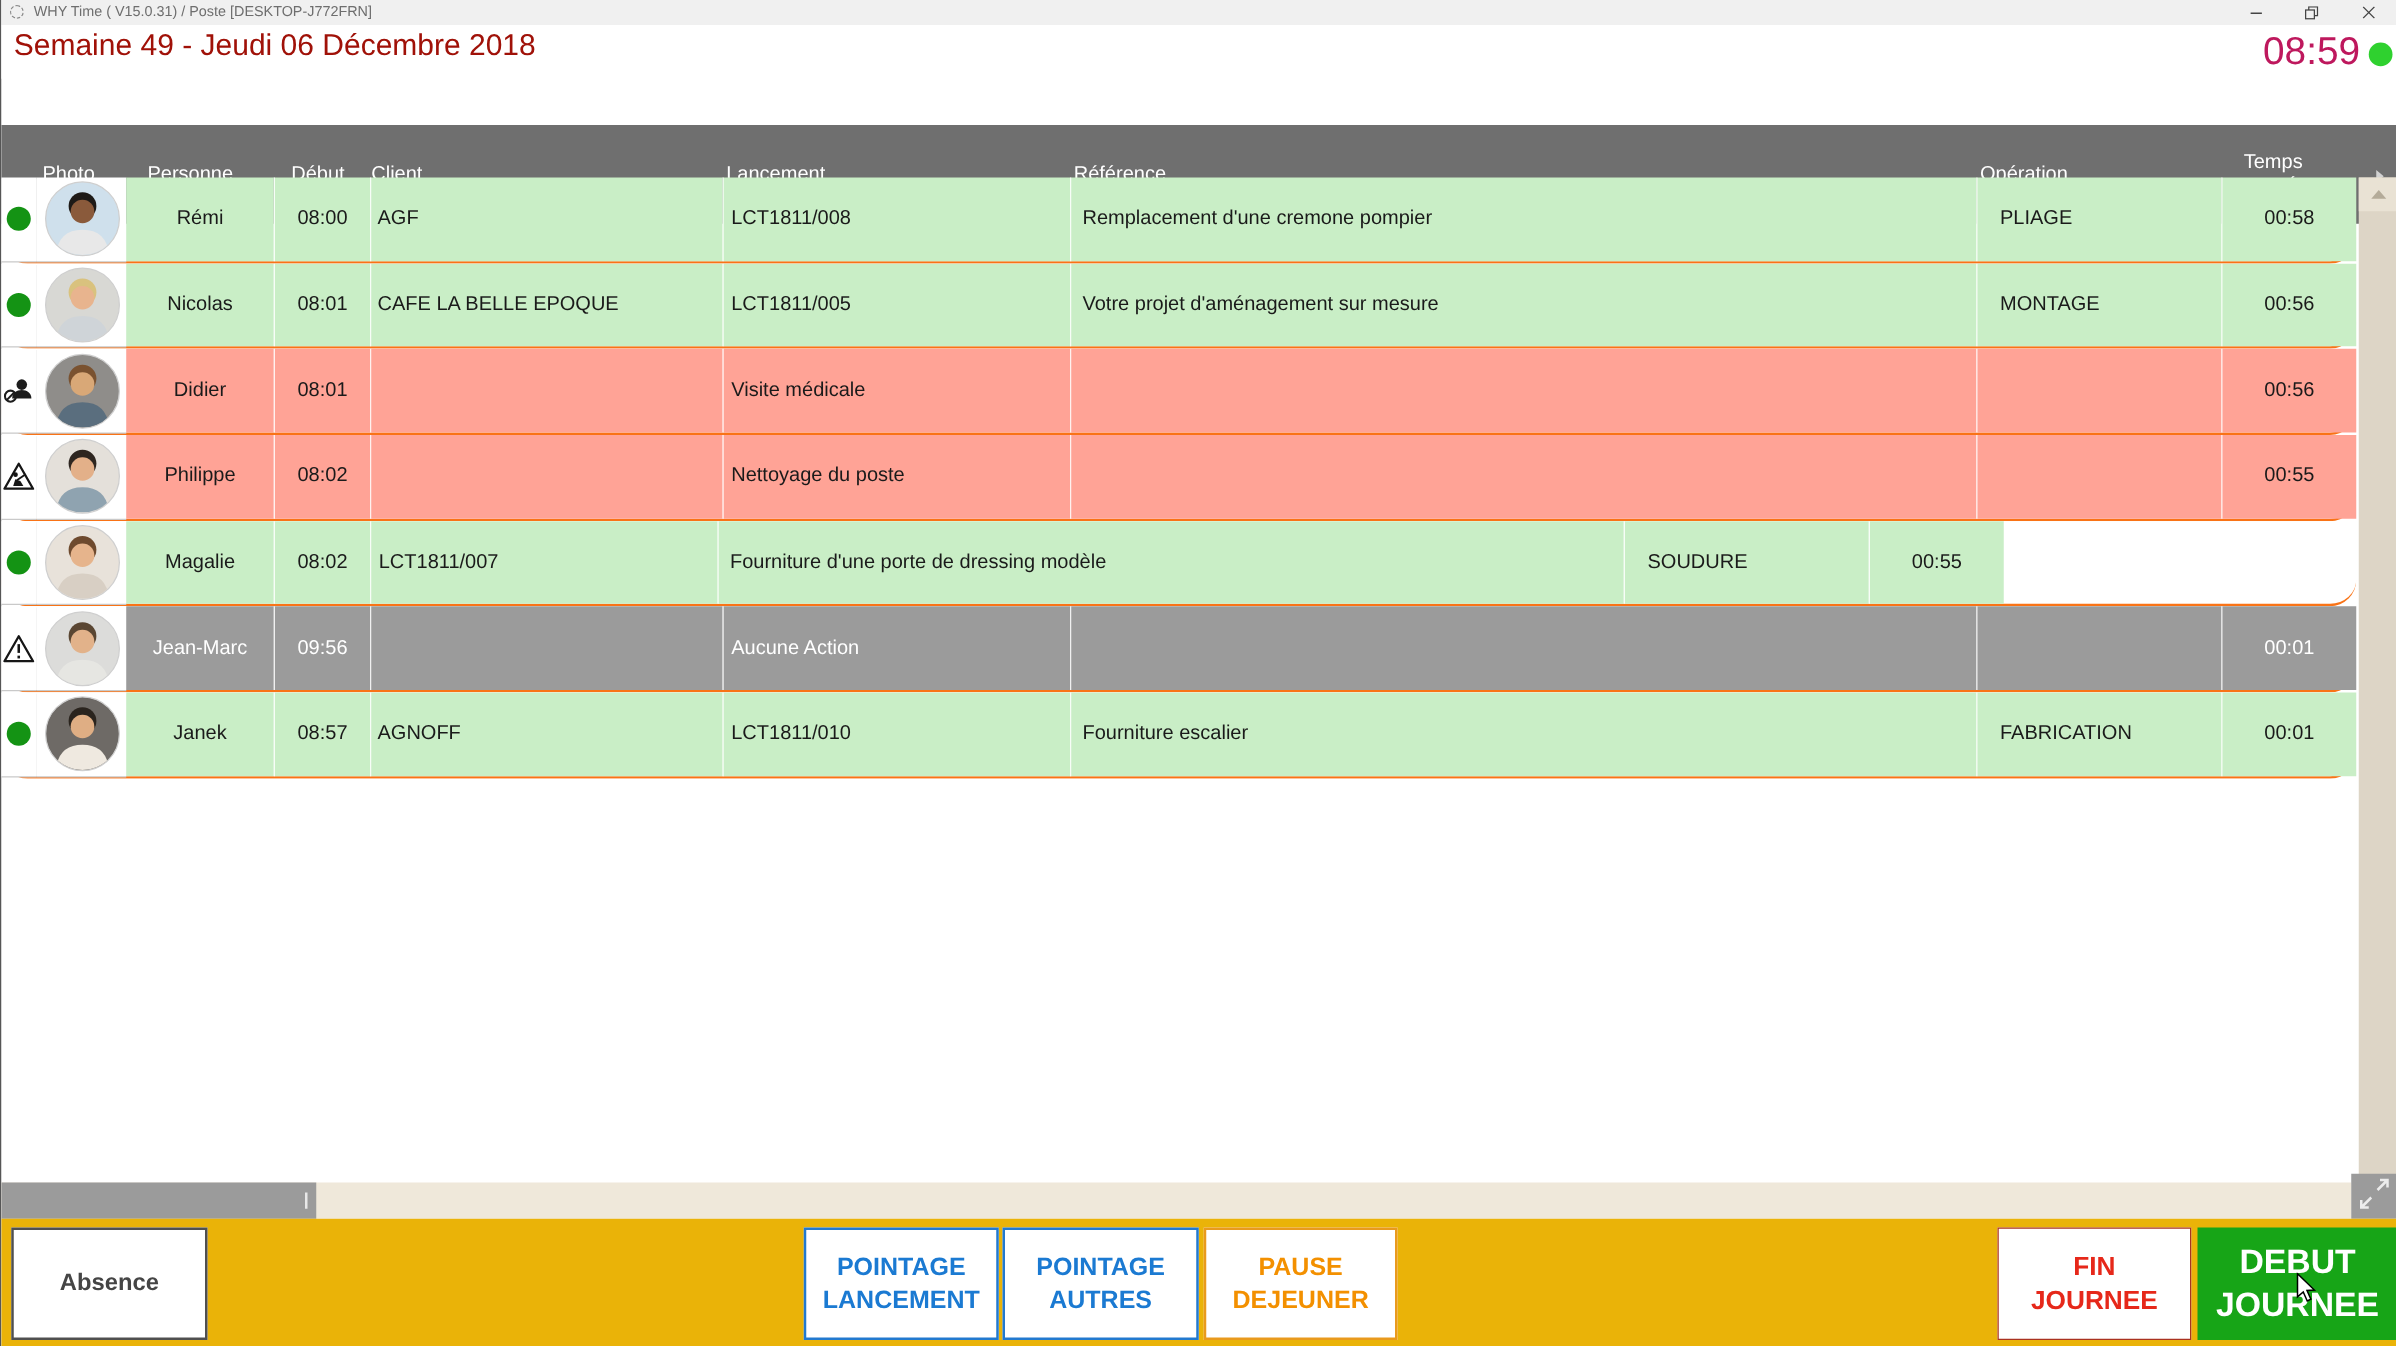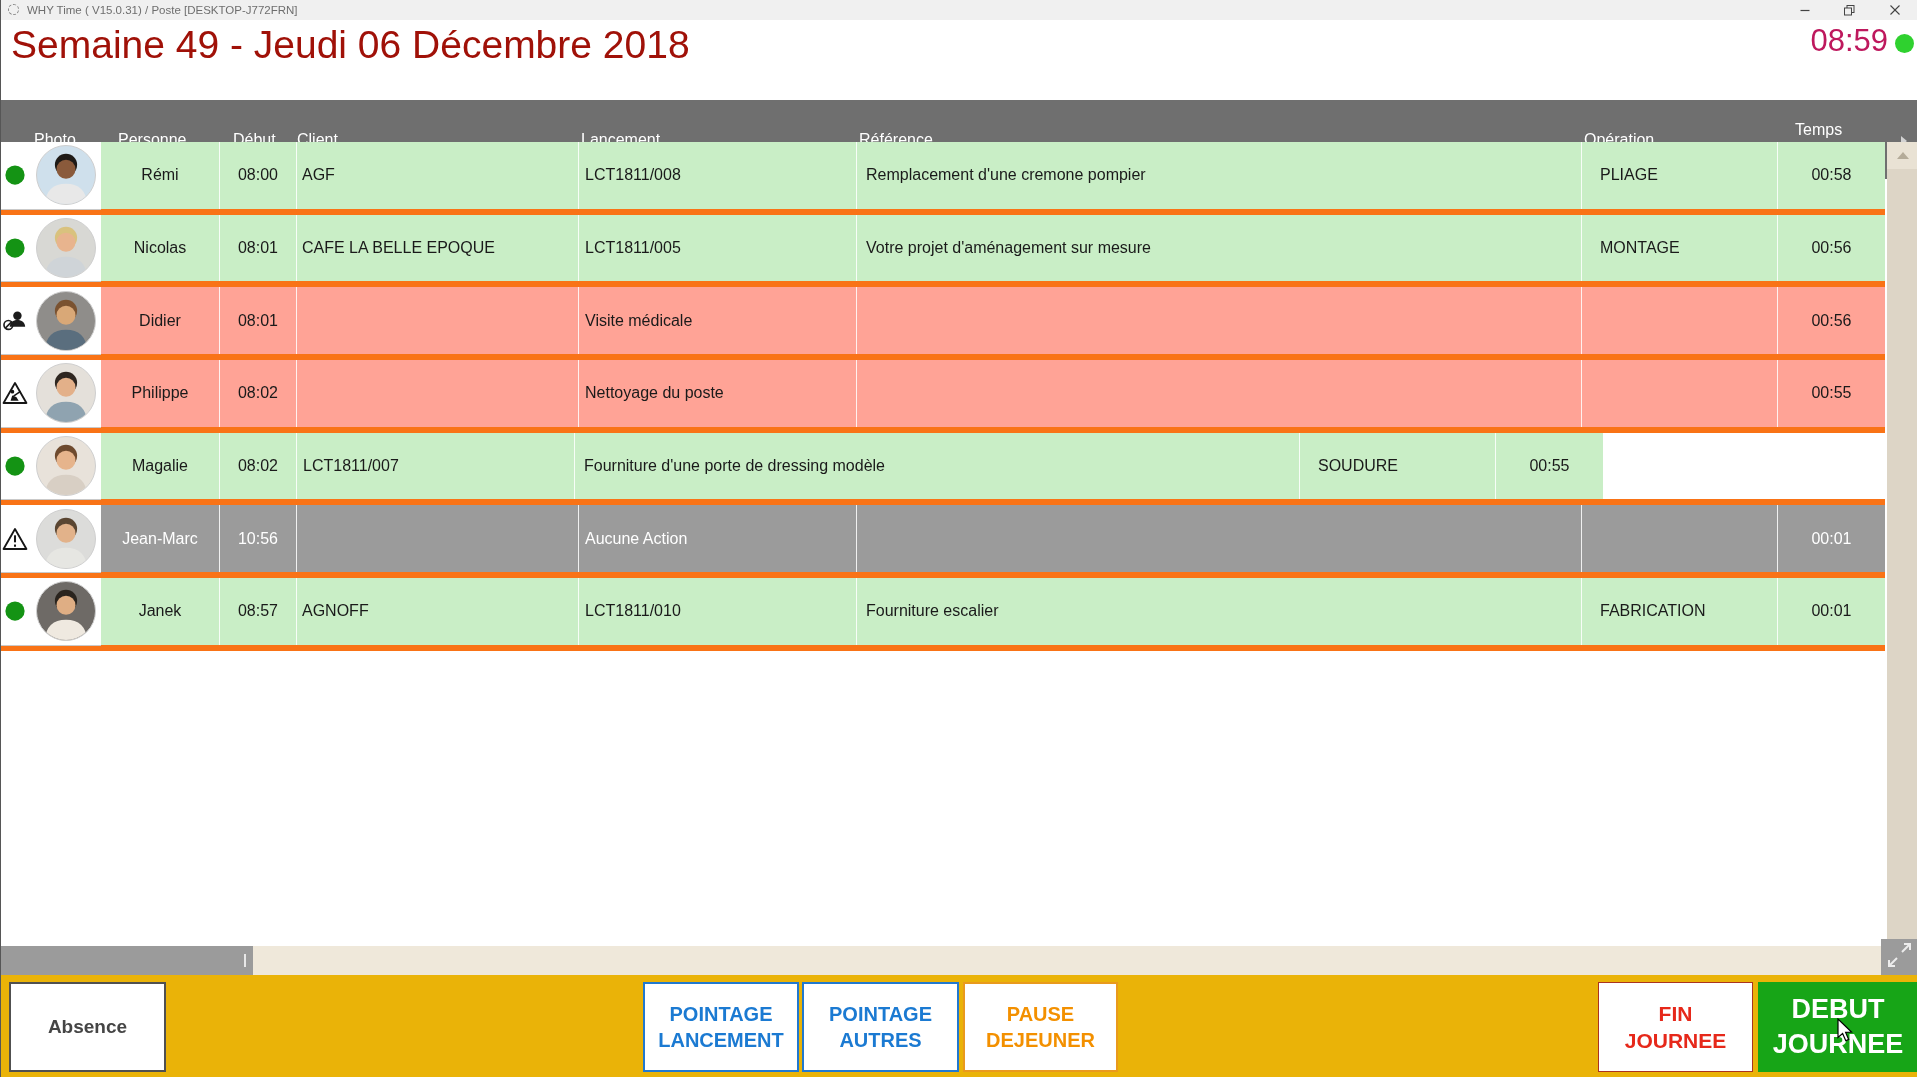--- a/index.html
+++ b/index.html
@@ -12,37 +12,37 @@
   .titlebar{position:absolute;left:0;top:0;width:100%;height:20px;background:#f0f0f0;}
   .app-icon{position:absolute;left:7px;top:4px;width:11px;height:11px;border:1.5px dashed #8a8a8a;
             border-radius:50%;box-sizing:border-box;}
   .win-title{position:absolute;left:26px;top:0;height:20px;line-height:20px;
              font-size:11.5px;color:#6e6e6e;white-space:nowrap;}
   .win-controls{position:absolute;right:0;top:0;height:20px;display:flex;}
   .win-btn{width:45px;height:20px;display:flex;align-items:center;justify-content:center;}
 
   
   .topbar{position:absolute;left:0;top:20px;width:100%;height:43px;background:#fff;}
-  .date-title{position:absolute;left:10px;top:3px;font-size:39px;color:#a01108;white-space:nowrap;}
+  .date-title{position:absolute;left:10px;top:3px;font-size:24px;color:#a01108;white-space:nowrap;}
   .clock{position:absolute;right:29px;top:3px;font-size:31px;color:#be185d;}
   .clock-dot{position:absolute;right:3px;top:14px;width:19px;height:19px;border-radius:50%;
              background:#2fd12f;}
 
   
   .thead{position:absolute;left:0;top:63px;width:100%;height:79px;background:#6f6f6f;margin-top:37px;}
   .th{position:absolute;top:0;height:100%;display:flex;align-items:center;
       color:#ffffff;font-size:16px;white-space:nowrap;}
   .th-wrap{white-space:normal;line-height:1.15;}
   .thead-arrow{position:absolute;left:1900px;top:36px;width:0;height:0;
                border-top:5px solid transparent;border-bottom:5px solid transparent;
                border-left:6px solid #d2d2d2;}
 
   
   .tbody{position:absolute;left:0;top:142px;width:1884px;}
-  .row{display:flex;height:66.7px;border-bottom:6px solid #f97316;}
+  .row{display:flex;height:66.7px;border-bottom:2px solid #f97316;border-radius:21px;}
   .cell{display:flex;align-items:center;box-sizing:border-box;font-size:16px;color:#1a1a1a;
         overflow:hidden;white-space:nowrap;}
   .c-icon{width:28px;justify-content:center;background:#fff;box-shadow:0 1px 0 0 #c9c9c9;}
   .c-photo{width:72px;background:#fff;box-shadow:0 1px 0 0 #c9c9c9;}
   .c-name{width:118px;justify-content:center;}
   .c-start{width:77px;justify-content:center;}
   .c-client{width:282px;padding-left:5px;}
   .c-lanc{width:278px;padding-left:6px;}
   .c-ref{width:725px;padding-left:9px;}
   .c-op{width:196px;padding-left:18px;}
@@ -283,21 +283,21 @@
       <div class="cell c-photo">
         <div class="avatar" style="--bg: #dcdcda; --skin: #e2b28a; --hair: #5a4632; --shirt: #e6e6e2;">
           <svg viewBox="0 0 60 60">
               <circle cx="30" cy="19.5" r="11.5" class="av-hair"></circle>
               <circle cx="30" cy="24" r="9.8" class="av-skin"></circle>
               <path d="M8 60 Q10 39 30 39 Q50 39 52 60 Z" class="av-shirt"></path>
             </svg>
         </div>
       </div>
       <div class="cell c-name colored">Jean-Marc</div>
-      <div class="cell c-start colored">10:56</div>
+      <div class="cell c-start colored">09:56</div>
       <div class="cell c-client colored"></div>
       <div class="cell c-lanc colored">Aucune Action</div>
       <div class="cell c-ref colored"></div>
       <div class="cell c-op colored"></div>
       <div class="cell c-time colored">00:01</div>
     </div>
 
     <div class="row type-green">
       <div class="cell c-icon">
           <span class="sicon">

